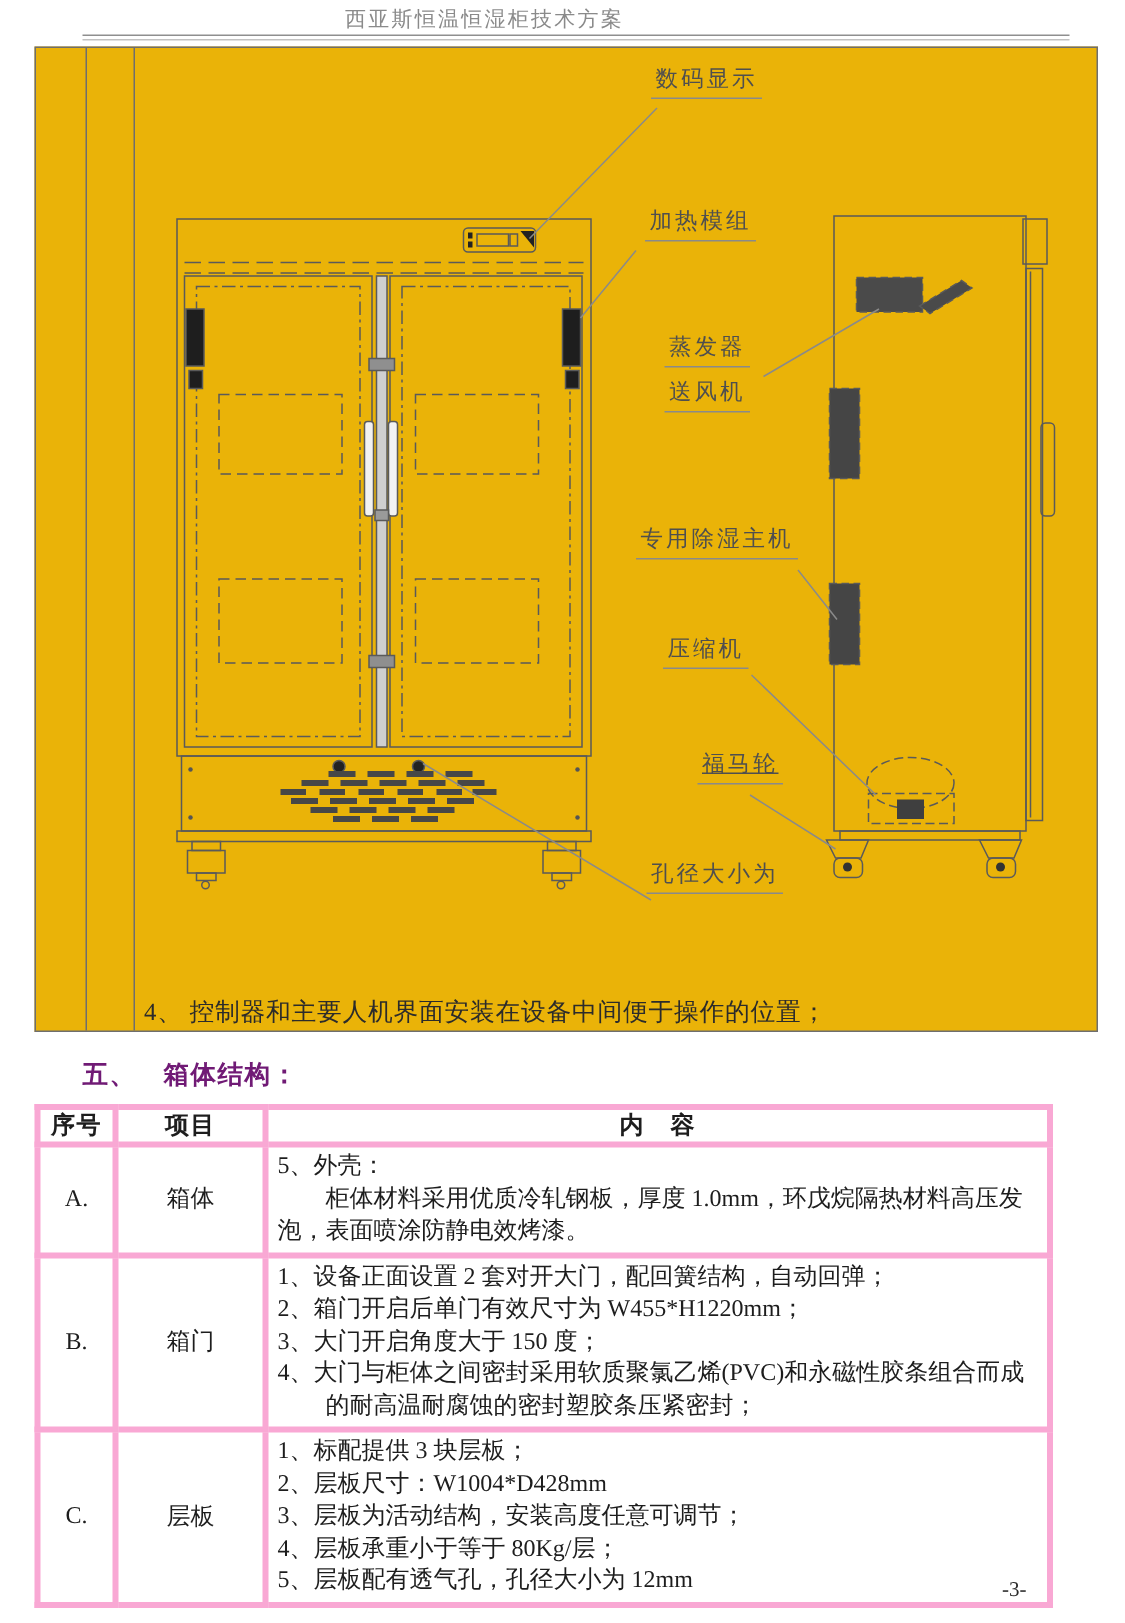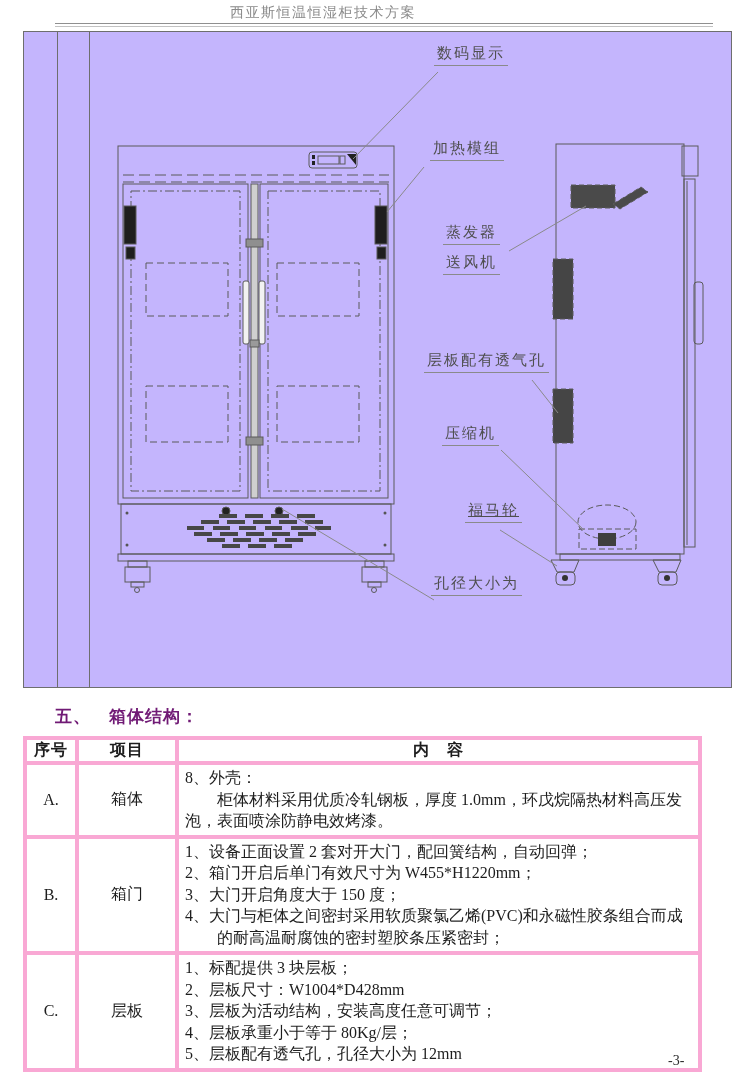--- a/index.html
+++ b/index.html
@@ -13,21 +13,21 @@
     position:absolute; top:4px; left:0; width:646px; text-align:center;
     font-size:14px; color:#8a8a8a; letter-spacing:1.5px;
   }
   .header-rule {
     position:absolute; top:23px; left:55px; width:658px; height:2px;
     border-top:1px solid #8f8f8f; border-bottom:1px solid #c2c2c2;
   }
   
   .figure-box {
     position:absolute; left:23px; top:31px; width:707px; height:655px;
-    border:1px solid #6e6e6e; background:#c4b5fd;
+    border:1px solid #6e6e6e; background:#eab308;
   }
   .grid-line-v { position:absolute; top:0; height:100%; width:0; border-left:1px solid #6e6e6e; }
   .gl1 { left:33px; } .gl2 { left:65px; }
   .diagram-svg { position:absolute; left:0; top:0; }
   .callout {
     position:absolute; white-space:nowrap; color:#4f4f4f;
     font-size:15px; letter-spacing:2px; line-height:17px;
     border-bottom:1px solid #8a8a8a; padding:0 3px 3px 3px;
   }
   .co-display     { left:410px; top:13px;  }
@@ -209,25 +209,26 @@
       <line x1="500" y1="449" x2="583" y2="529"></line>
       <line x1="499" y1="529" x2="556" y2="565"></line>
       <line x1="433" y1="599" x2="281" y2="508"></line>
     </g>
   </svg>
 
   <div class="callout co-display">数码显示</div>
   <div class="callout co-heating">加热模组</div>
   <div class="callout co-evaporator">蒸发器</div>
   <div class="callout co-fan">送风机</div>
-  <div class="callout co-dehumid">层板配有透气孔</div>
+  <div class="callout co-dehumid">专用除湿主机</div>
   <div class="callout co-compressor">压缩机</div>
   <div class="callout co-caster">福马轮</div>
   <div class="callout co-keylock">孔径大小为</div>
 
+  <div class="fig-note note4">4、 控制器和主要人机界面安装在设备中间便于操作的位置；</div>
 </div>
 
 <div class="section-heading">五、　箱体结构：</div>
 
 <table class="spec-table">
   <colgroup>
       <col class="col-no">
       <col class="col-item">
       <col class="col-ct">
     </colgroup>
@@ -236,21 +237,21 @@
       <th>序号</th>
       <th>项目</th>
       <th>内　容</th>
     </tr>
   </thead>
   <tbody>
     <tr style="height:71px;">
       <td class="no-cell">A.</td>
       <td class="item-cell">箱体</td>
       <td class="content-cell">
-        <div class="cplain">8、外壳：</div>
+        <div class="cplain">5、外壳：</div>
         <div class="cplain">　　柜体材料采用优质冷轧钢板，厚度 1.0mm，环戊烷隔热材料高压发泡，表面喷涂防静电效烤漆。</div>
       </td>
     </tr>
     <tr style="height:108px;">
       <td class="no-cell">B.</td>
       <td class="item-cell">箱门</td>
       <td class="content-cell">
         <div class="cline">1、设备正面设置 2 套对开大门，配回簧结构，自动回弹；</div>
         <div class="cline">2、箱门开启后单门有效尺寸为 W455*H1220mm；</div>
         <div class="cline">3、大门开启角度大于 150 度；</div>

